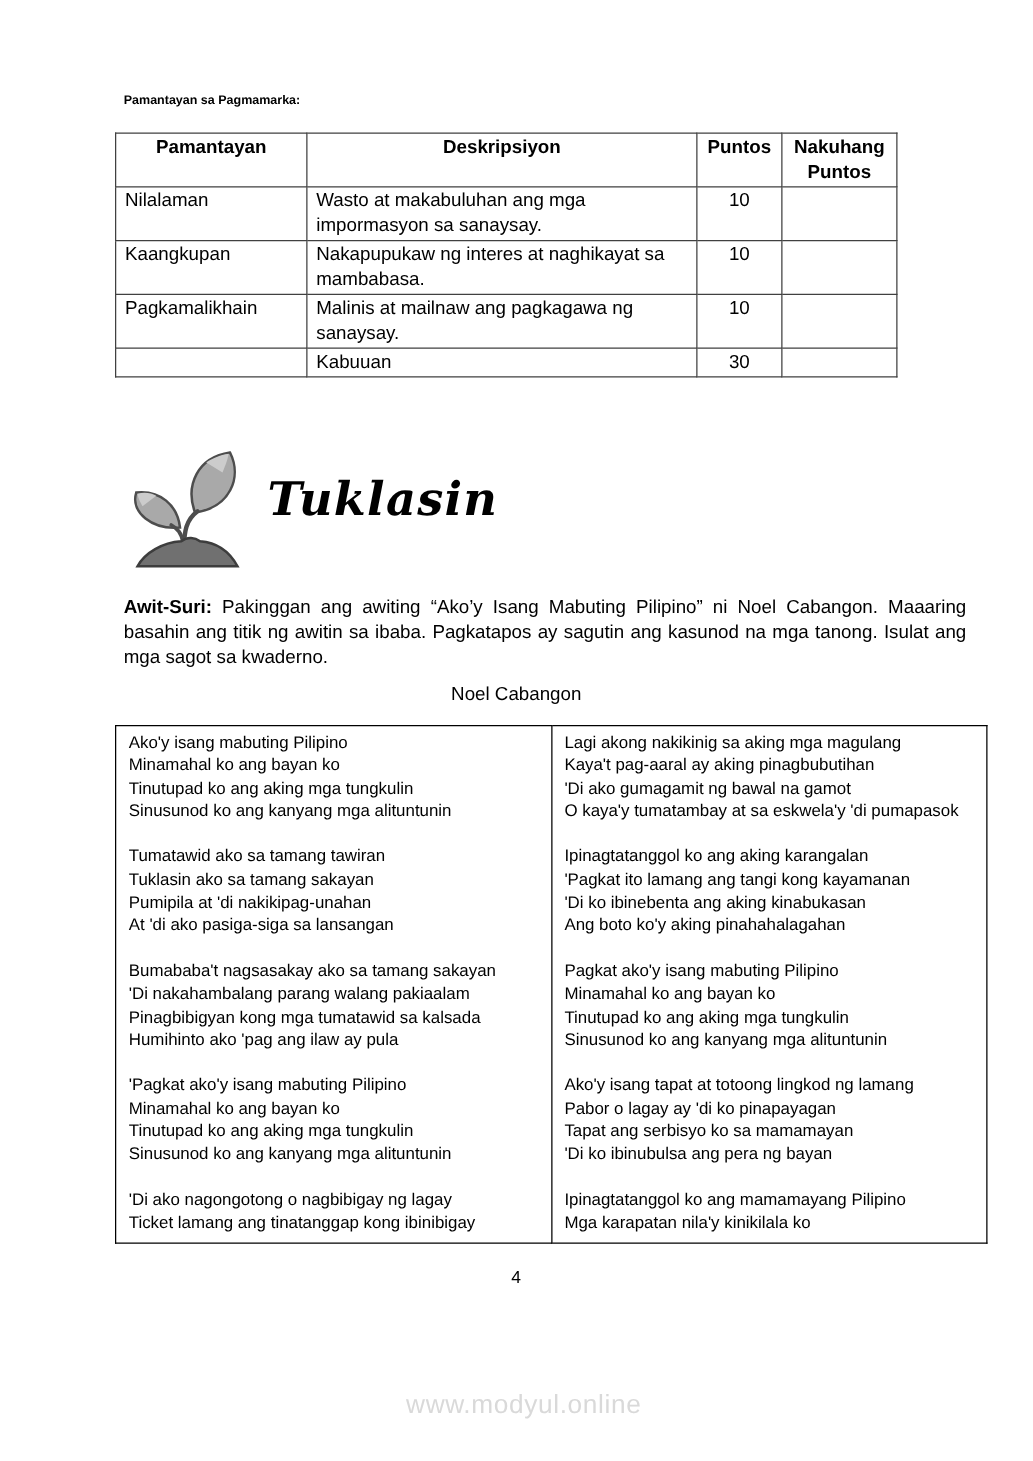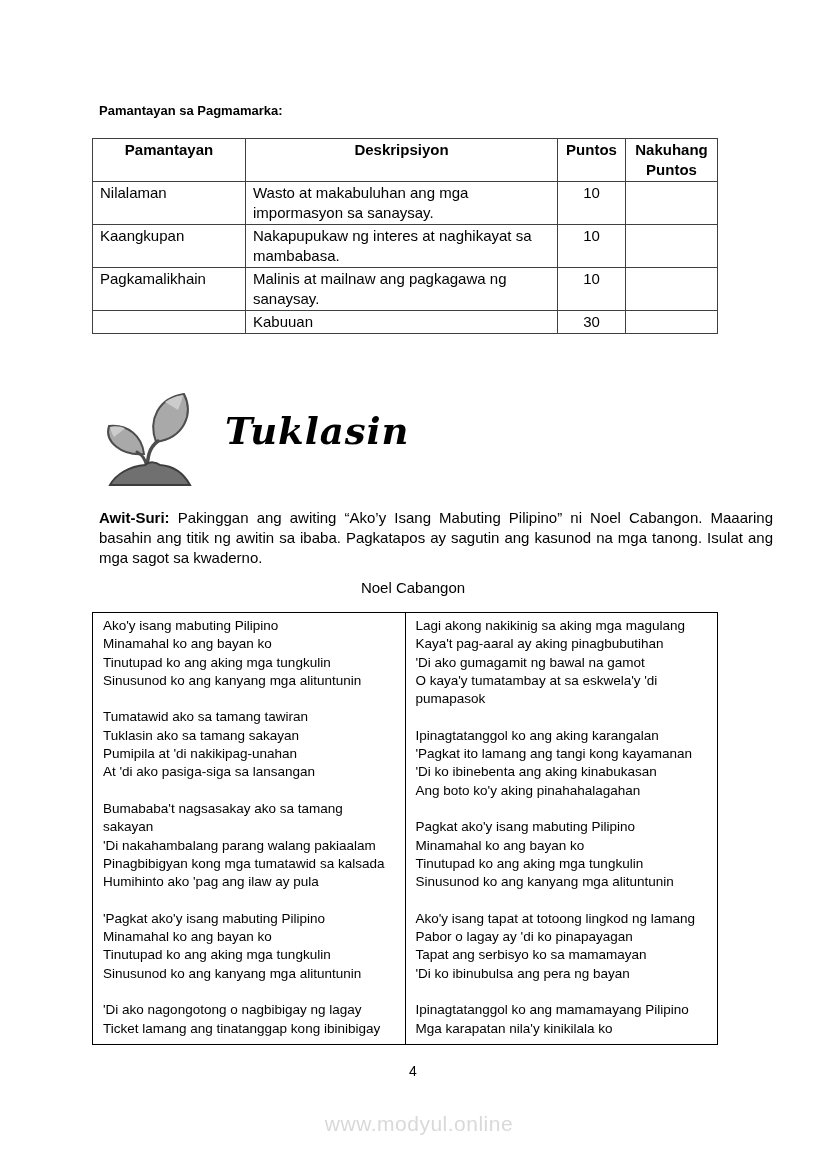--- a/index.html
+++ b/index.html
@@ -7,22 +7,22 @@
   .page {
     position: relative;
     width: 826px;
     height: 1169px;
     background: #ffffff;
     font-family: "Liberation Sans", sans-serif;
     color: #000000;
     overflow: hidden;
   }
   .rubric-heading {
-    padding: 103px 0 0 99px;
-    font-size: 13px;
+    padding: 75px 0 0 99px;
+    font-size: 10px;
     font-weight: bold;
   }
   table.rubric {
     margin: 20px 0 0 92px;
     width: 625px;
     border-collapse: collapse;
     table-layout: fixed;
   }
   table.rubric th, table.rubric td {
     border: 1px solid #404040;
@@ -33,21 +33,20 @@
   }
   table.rubric th { font-weight: bold; text-align: center; height: 42px; }
   table.rubric td { height: 41px; }
   table.rubric tr.total-row td { height: 22px; }
   td.center { text-align: center; }
   .tuklasin-section {
     margin: 58px 0 0 100px;
     display: flex;
     align-items: center;
     height: 96px;
-    gap: 11px;
   }
   .tuklasin-label {
     margin-left: 14px;
     margin-top: -18px;
     font-family: "DejaVu Serif", serif;
     font-style: italic;
     font-weight: bold;
     font-size: 37px;
     letter-spacing: 1px;
   }
@@ -55,21 +54,21 @@
     margin: 20px 53px 0 99px;
     font-size: 15px;
     line-height: 20px;
     text-align: justify;
   }
   .song-head { margin-top: 10px; text-align: center; }
   .song-title { font-size: 15px; font-weight: bold; line-height: 19px; }
   .song-artist { font-size: 15px; line-height: 19px; }
   table.lyrics {
     margin: 15px 12px 0 92px;
-    width: 626px;
+    width: 698px;
     border-collapse: collapse;
     table-layout: fixed;
   }
   table.lyrics td {
     border: 1px solid #000000;
     width: 50%;
     vertical-align: top;
     padding: 4px 8px 6px 10px;
     font-size: 13.5px;
     line-height: 18.3px;

